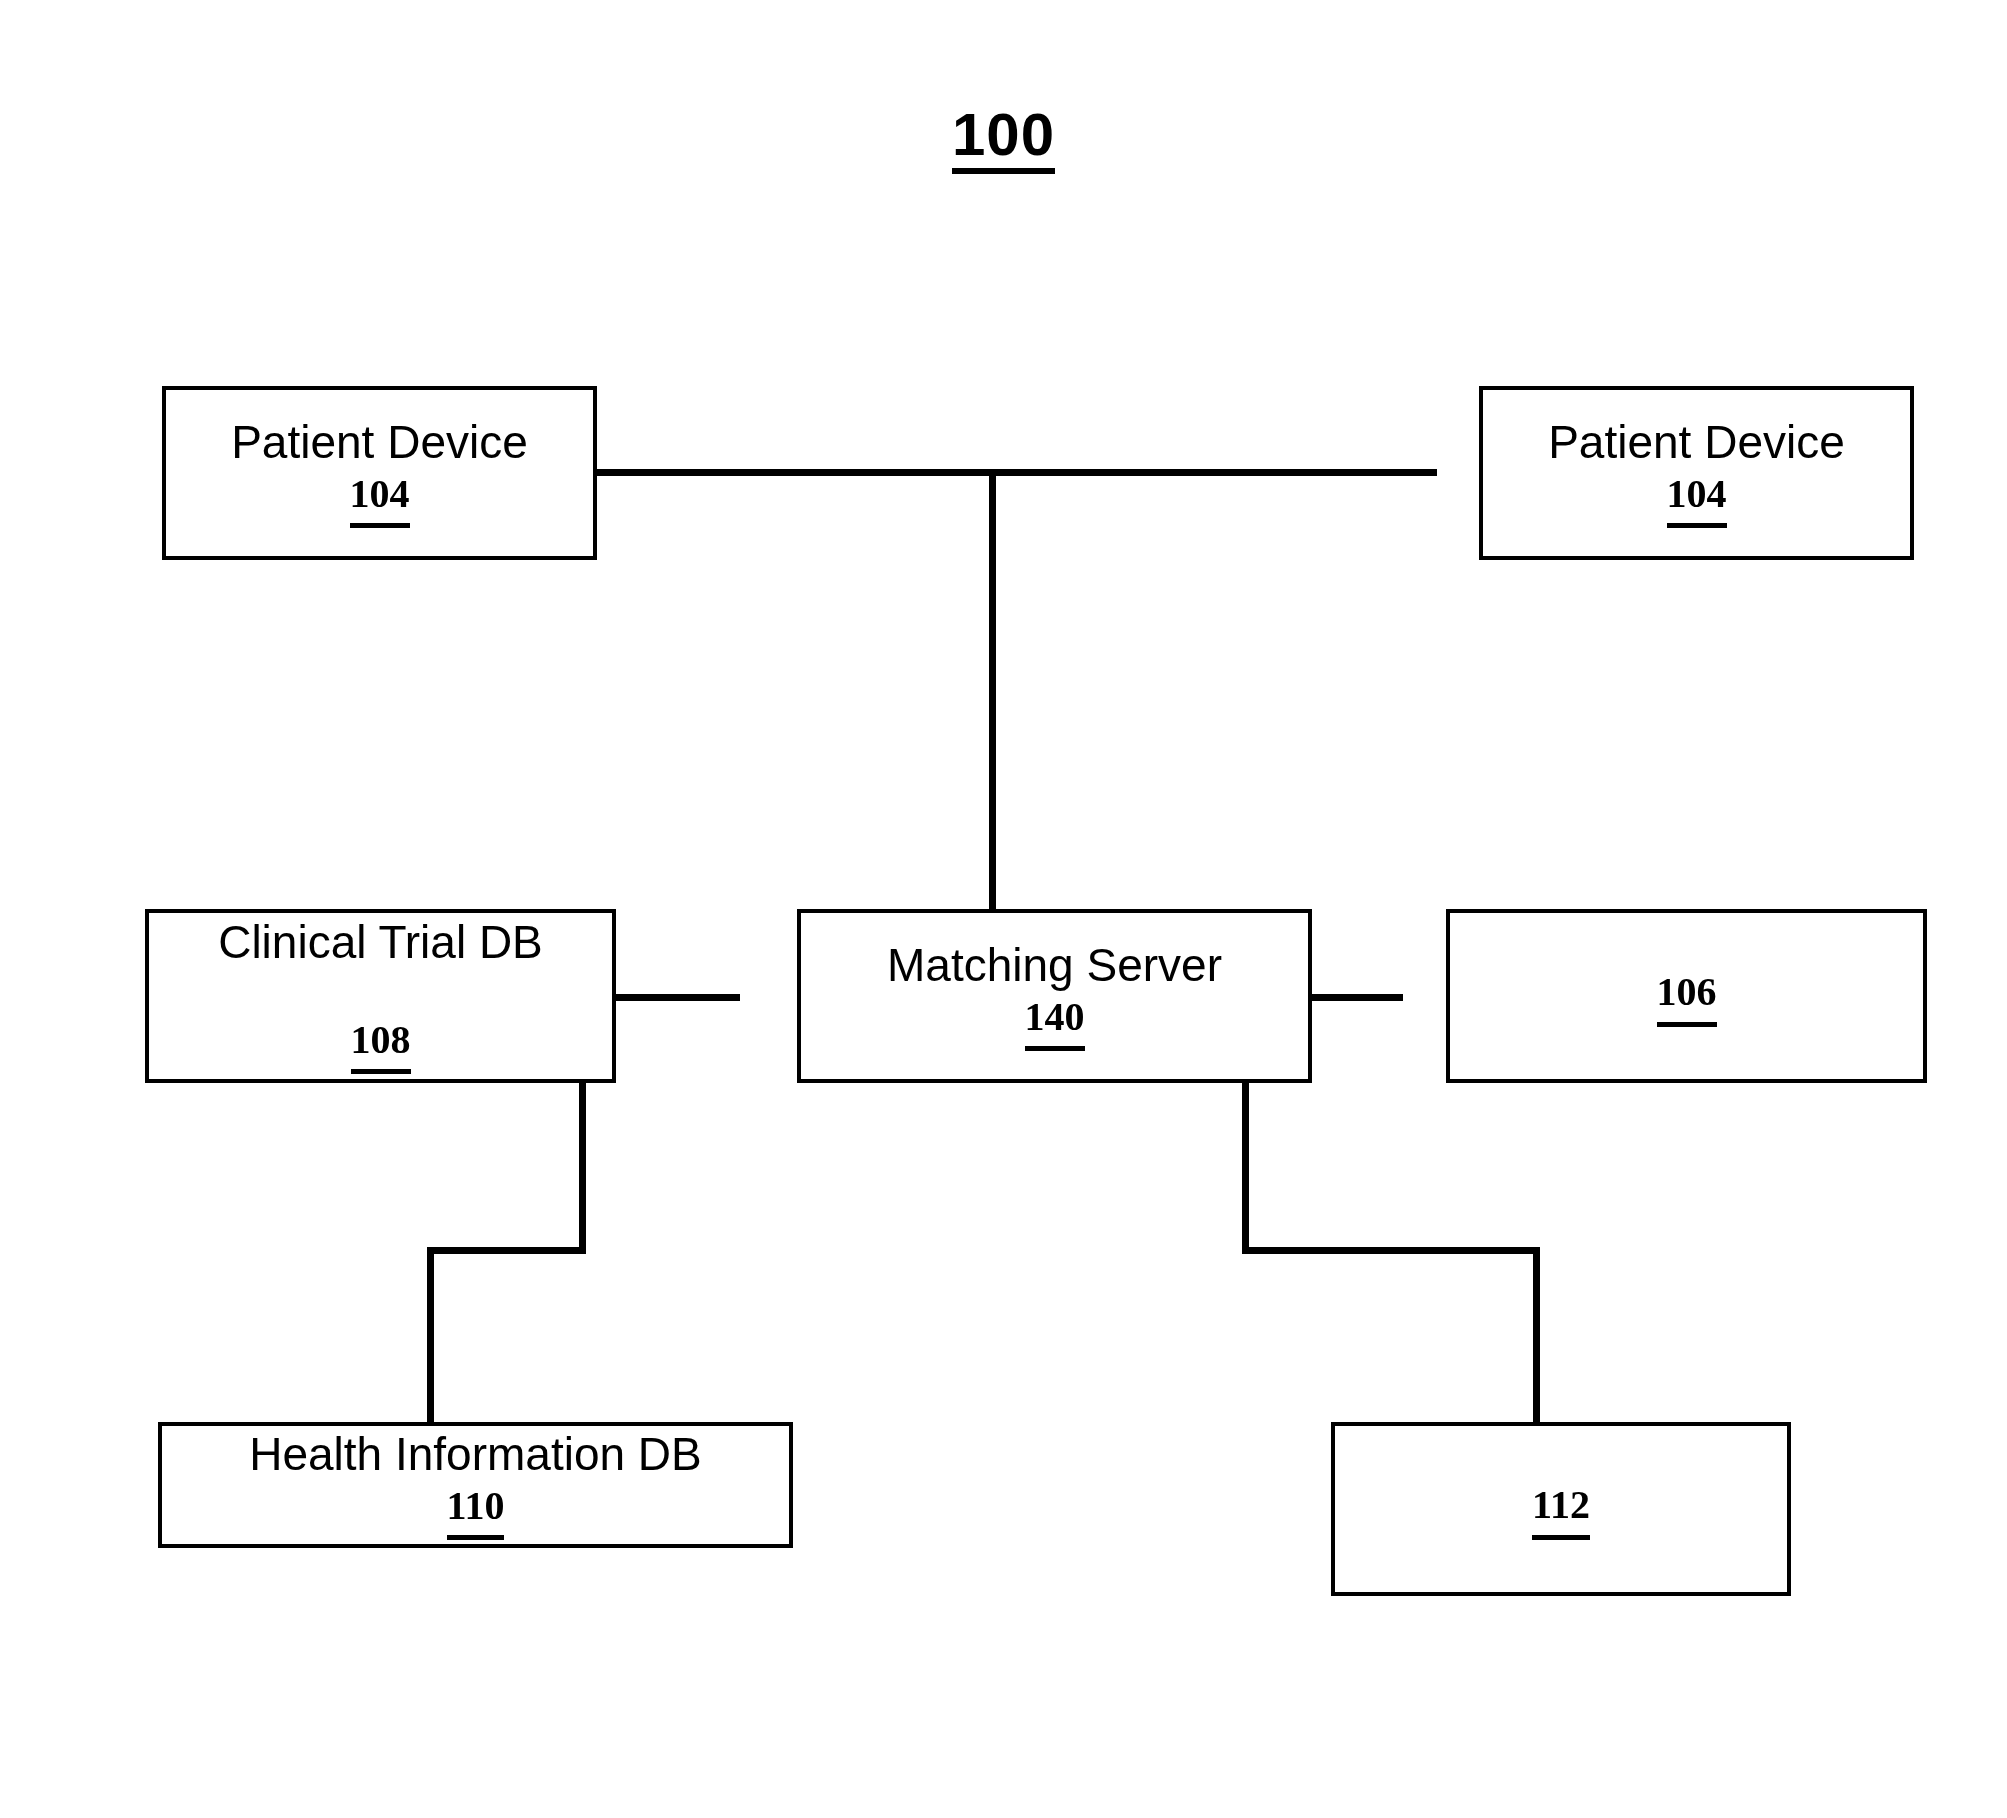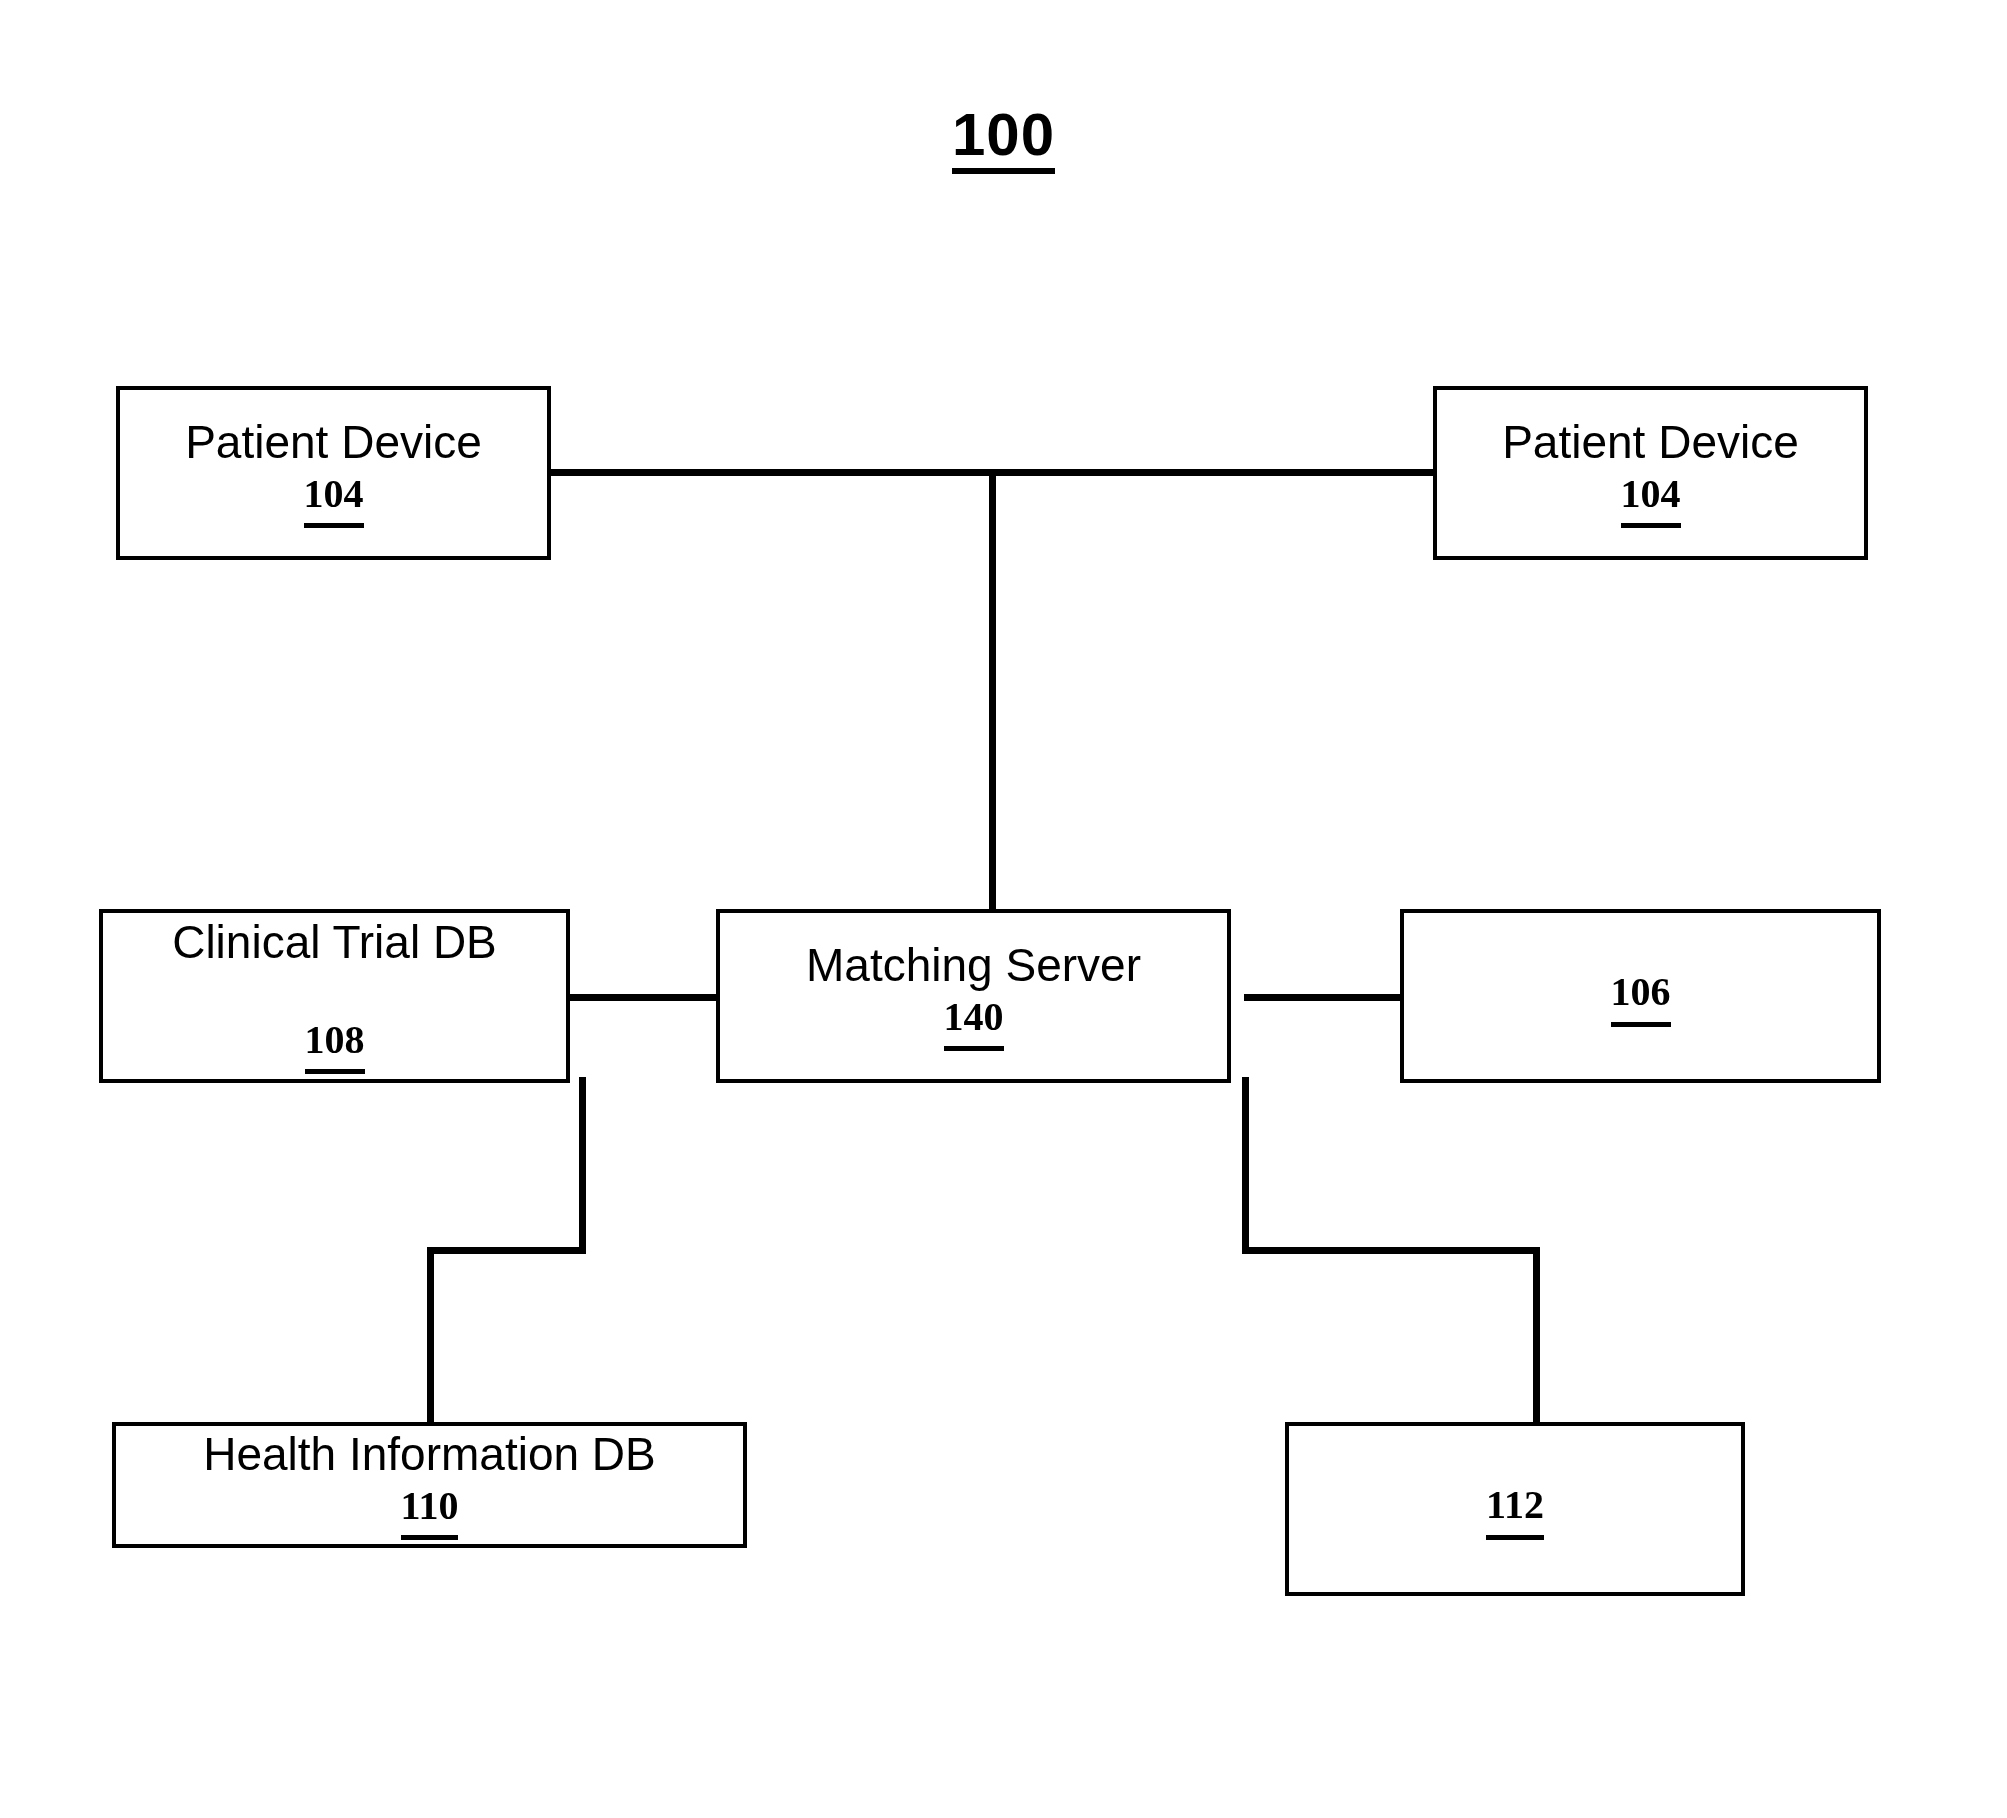--- a/index.html
+++ b/index.html
@@ -42,20 +42,21 @@
   .node {
     position: absolute;
     box-sizing: border-box;
     border: 4.9px solid #000000;
     background: #ffffff;
     display: flex;
     flex-direction: column;
     align-items: center;
     justify-content: center;
     z-index: 3;
+    margin-left: 46px;
   }
   .node .label {
     font-size: 46px;
     font-weight: normal;
     line-height: 1.06;
     white-space: nowrap;
     text-align: center;
   }
   .node .refnum {
     font-size: 40px;
@@ -110,21 +111,21 @@
   <div class="node" style="left:1433px; top:386px; width:435px; height:174px;">
     <div class="label">Patient Device</div>
     <div class="refnum">104</div>
   </div>
 
   <div class="node" style="left:99px; top:909px; width:471px; height:174px;gap:46px;">
     <div class="label">Clinical Trial DB</div>
     <div class="refnum">108</div>
   </div>
 
-  <div class="node" style="left:716px; top:909px; width:515px; height:174px;">
+  <div class="node" style="left:751px; top:909px; width:515px; height:174px;">
     <div class="label">Matching Server</div>
     <div class="refnum">140</div>
   </div>
 
   <div class="node" style="left:1400px; top:909px; width:481px; height:174px;">
     <div class="refnum">106</div>
   </div>
 
   <div class="node" style="left:112px; top:1422px; width:635px; height:126px;">
     <div class="label">Health Information DB</div>

